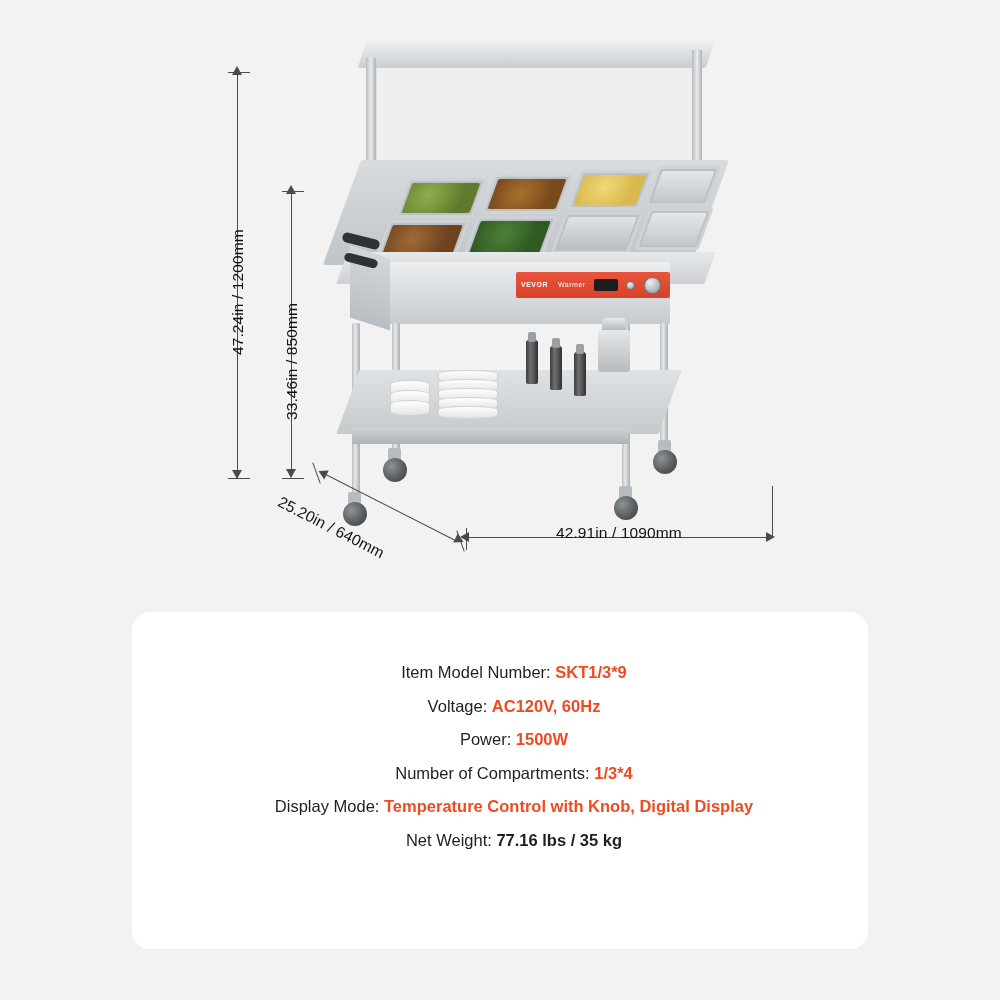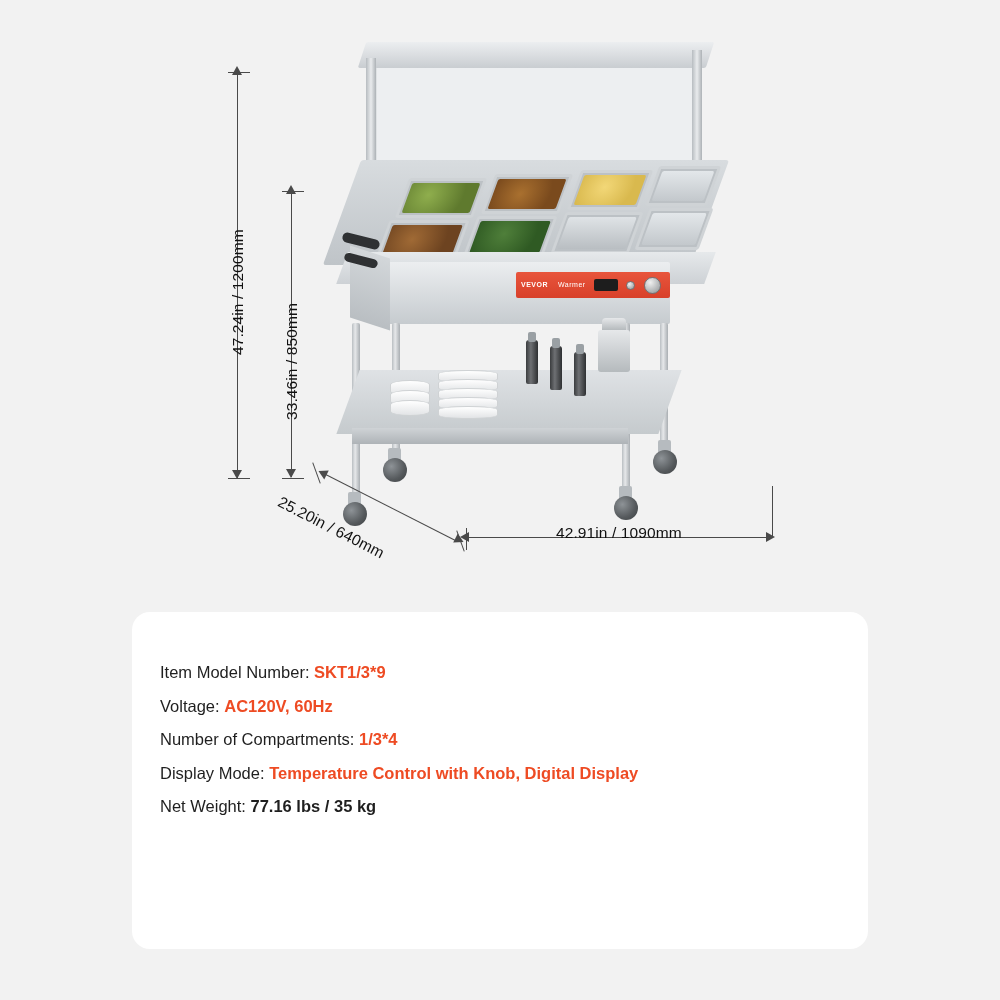--- a/index.html
+++ b/index.html
@@ -84,21 +84,21 @@
   .plate { position:absolute; border-radius:50%/30%; background:linear-gradient(180deg,#ffffff,#e2e4e6); border:1px solid #cfd2d4; }
   .bottle { position:absolute; border-radius:3px 3px 2px 2px; background:linear-gradient(90deg,#3a3c3e,#6e7073 40%,#2e3032); }
   .bottle-cap { position:absolute; background:#9aa0a4; border-radius:2px; }
   .pot { position:absolute; background:linear-gradient(180deg,#e6e8ea,#b5babd); border-radius:3px; }
 
   
   #spec-card {
     position:absolute; left:132px; top:612px; width:736px; height:337px;
     background:#ffffff; border-radius:18px;
   }
-  .spec-list { padding:44px 0 0 28px; }
+  .spec-list { padding:44px 0 0 28px;text-align:center; }
   .spec-row {
     font-size:16.5px; line-height:33.5px; color:#1f1f1f; white-space:nowrap;
   }
   .spec-label { color:#1f1f1f; }
   .spec-value { color:#ee4b23; font-weight:bold; }
   .spec-value.plain { color:#1f1f1f; font-weight:bold; }
 </style>
 </head>
 <body>
 
@@ -228,17 +228,18 @@
   <div class="arrow-right" style="left:766px; top:532px;"></div>
   <div class="tick-v" style="left:466px; top:528px;"></div>
   <div class="tick-v" style="left:772px; top:486px; height:52px;"></div>
   <div class="dim-label" style="left:556px; top:524px;">42.91in / 1090mm</div>
 </div>
 
 <div id="spec-card">
   <div class="spec-list" id="spec-list">
       <div class="spec-row"><span class="spec-label">Item Model Number: </span><span class="spec-value">SKT1/3*9</span></div>
       <div class="spec-row"><span class="spec-label">Voltage: </span><span class="spec-value">AC120V, 60Hz</span></div>
+      <div class="spec-row"><span class="spec-label">Power: </span><span class="spec-value">1500W</span></div>
       <div class="spec-row"><span class="spec-label">Number of Compartments: </span><span class="spec-value">1/3*4</span></div>
       <div class="spec-row"><span class="spec-label">Display Mode: </span><span class="spec-value">Temperature Control with Knob, Digital Display</span></div>
       <div class="spec-row"><span class="spec-label">Net Weight: </span><span class="spec-value plain">77.16 lbs / 35 kg</span></div>
     </div>
 </div>
 
 </body></html>

